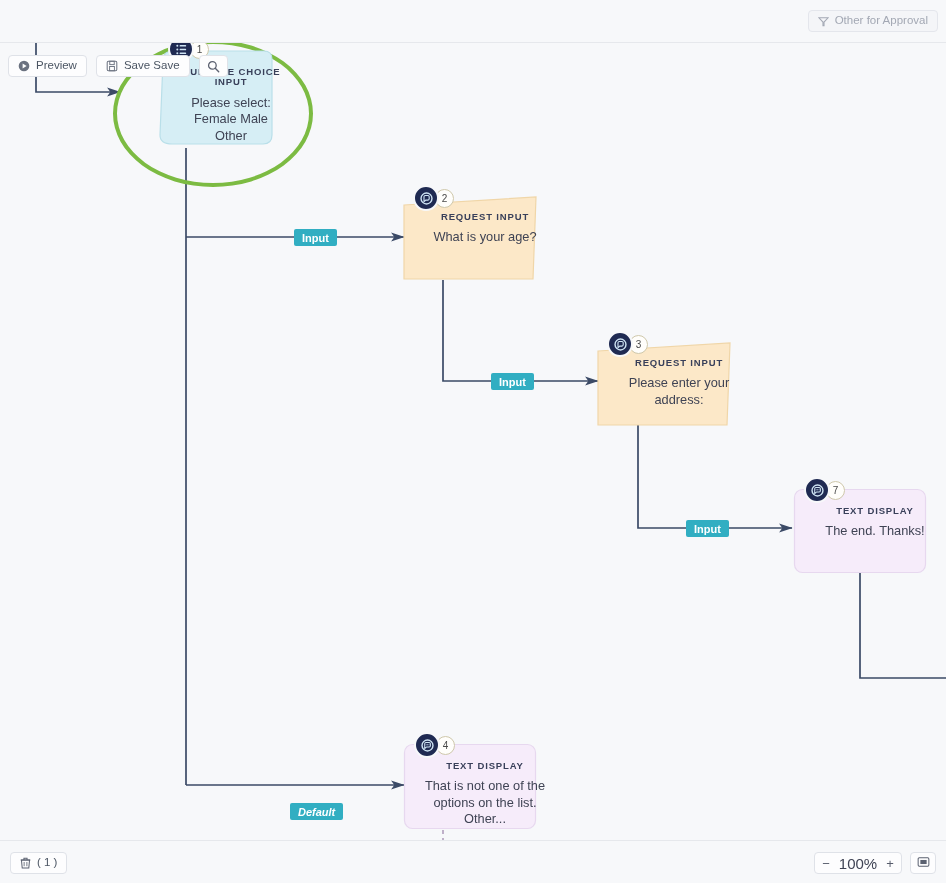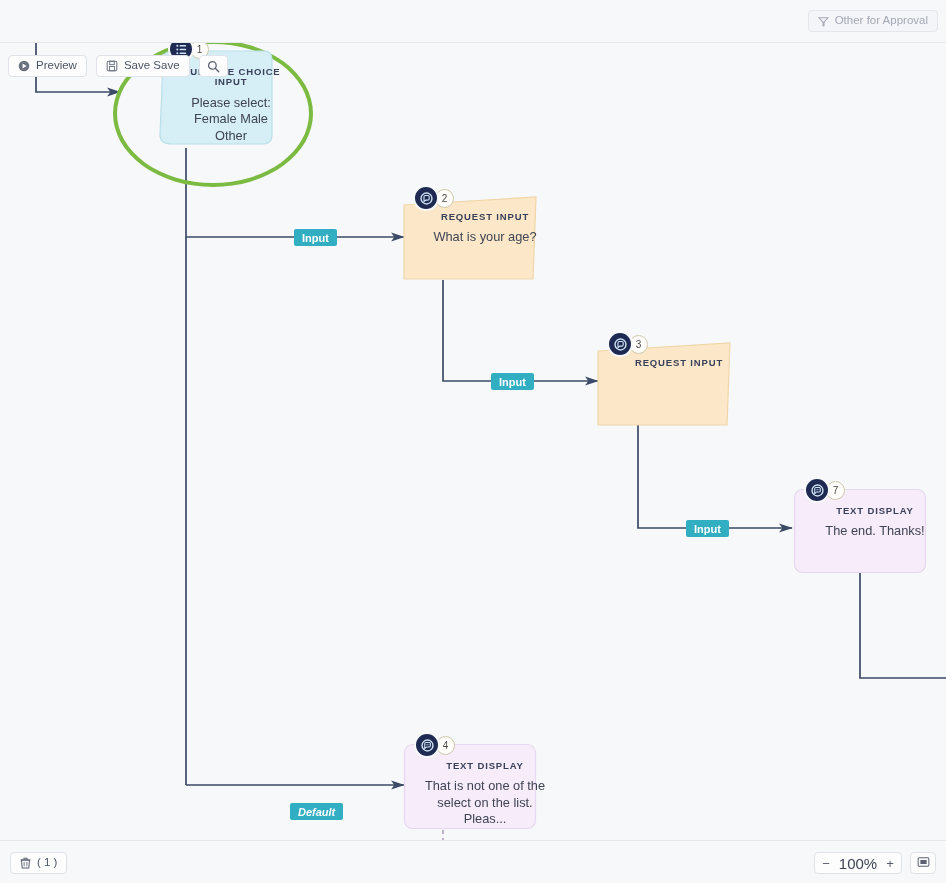--- a/index.html
+++ b/index.html
@@ -346,20 +346,21 @@
           <svg width="13" height="13" viewBox="0 0 14 14">
             <circle cx="7" cy="7" r="5.9" fill="none" stroke="#cfe4f4" stroke-width="1.5"></circle>
             <path d="M 4.3,5 Q 4.3,3.7 5.7,3.7 L 8.6,3.7 Q 9.9,3.7 9.9,5
                      L 9.9,7.4 Q 9.9,8.7 8.6,8.7 L 6.2,8.7 L 4.3,10.4 Z" fill="none" stroke="#cfe4f4" stroke-width="1.2"></path>
           </svg>
         </span>
         <span class="numbadge">3</span>
       </div>
       <div class="content" style="padding-top:17px;">
         <div class="kind">REQUEST INPUT</div>
+        <div class="label">Please enter your address:</div>
       </div>
     </div>
 
     <div class="node" style="left:793px; top:445px; width:134px; height:86px;">
       <div class="body">
         <svg width="134" height="86" viewBox="0 0 134 86">
           <rect x="1.5" y="1.5" width="131" height="83" rx="8" ry="8" fill="#f6ecfa" stroke="#e7d8ef" stroke-width="1.2"></rect>
         </svg>
       </div>
       <div class="badges" style="left:11px; top:-11px;">
@@ -395,21 +396,21 @@
                      L 10.1,7.3 Q 10.1,8.5 8.8,8.5 L 6,8.5 L 4,10.3 Z" fill="none" stroke="#cfe4f4" stroke-width="1.1"></path>
             <circle cx="5.6" cy="6.2" r="0.55" fill="#cfe4f4"></circle>
             <circle cx="7.1" cy="6.2" r="0.55" fill="#cfe4f4"></circle>
             <circle cx="8.6" cy="6.2" r="0.55" fill="#cfe4f4"></circle>
           </svg>
         </span>
         <span class="numbadge">4</span>
       </div>
       <div class="content" style="padding-top:18px;">
         <div class="kind">TEXT DISPLAY</div>
-        <div class="label" style="padding:0 6px;">That is not one of the select on the list. Pleas...</div>
+        <div class="label" style="padding:0 6px;">That is not one of the options on the list. Other...</div>
       </div>
     </div>
 
     <div class="edge-label" style="left:294px; top:186px;">Input</div>
 
     <div class="edge-label" style="left:491px; top:330px;">Input</div>
 
     <div class="edge-label" style="left:686px; top:477px;">Input</div>
 
     <div class="edge-label" style="left:290px; top:760px;font-style:italic;">Default</div>

